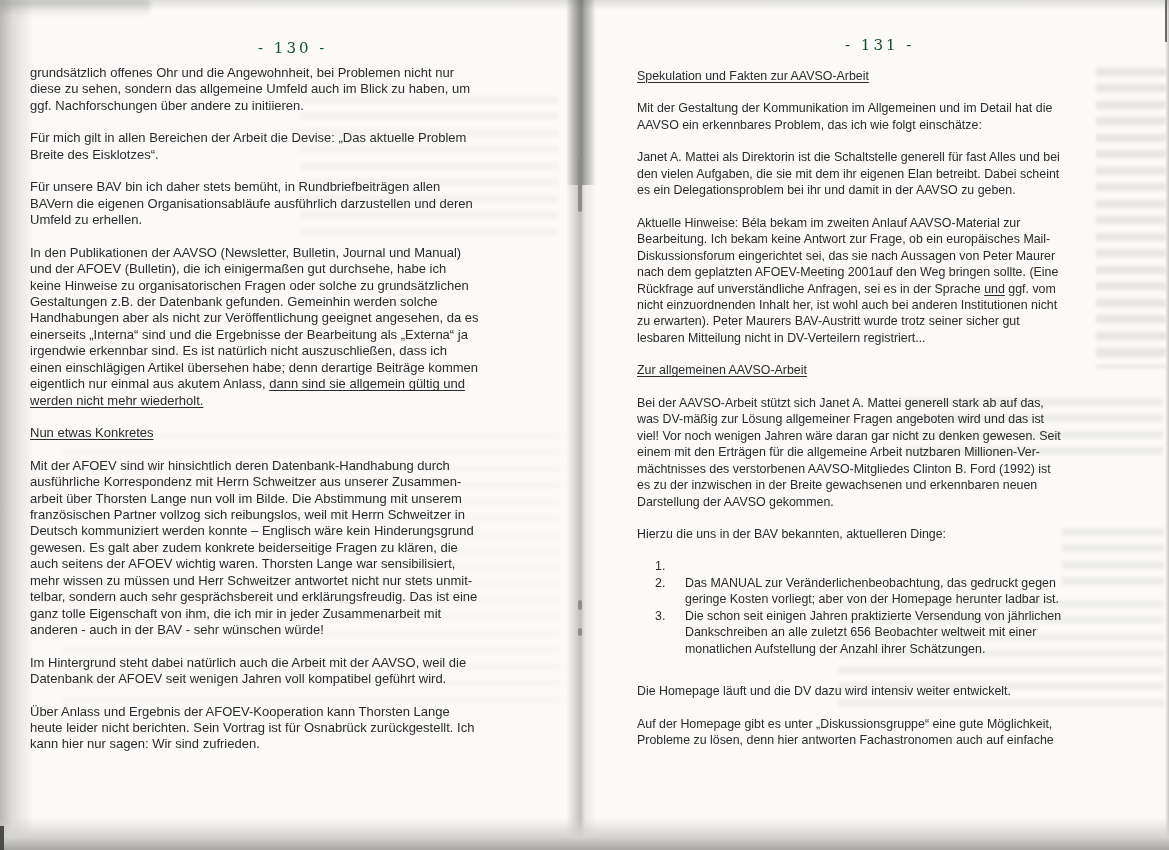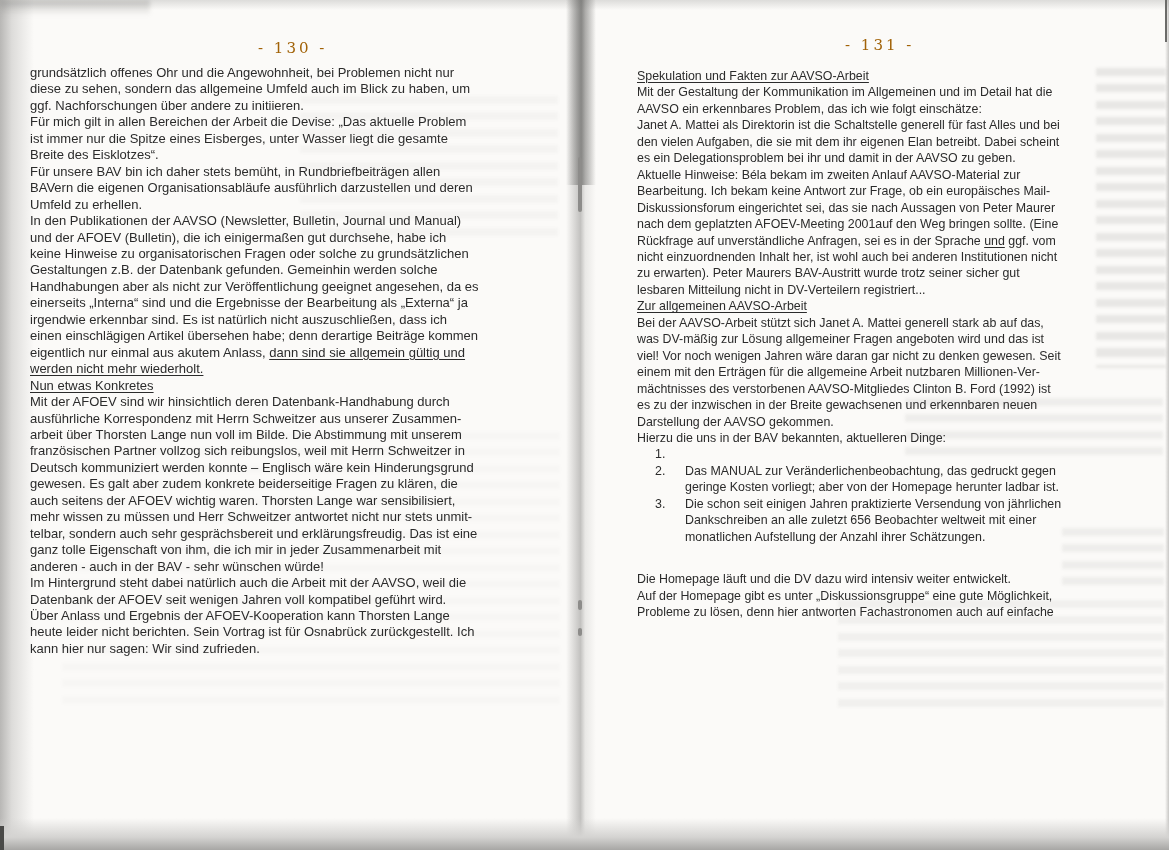--- a/index.html
+++ b/index.html
@@ -34,28 +34,28 @@
   .ghost{position:absolute;filter:blur(1.6px);
     background:repeating-linear-gradient(180deg,rgba(125,125,123,.28) 0 8px,rgba(251,250,248,0) 8px 16.5px);}
   .ghost.g-a{left:1096px;top:68px;width:70px;height:300px;opacity:.55;}
   .ghost.g-b{left:905px;top:398px;width:258px;height:58px;opacity:.35;}
   .ghost.g-c{left:838px;top:600px;width:326px;height:108px;opacity:.30;}
   .ghost.g-d{left:1062px;top:528px;width:102px;height:58px;opacity:.35;}
   .ghost.g-e{left:300px;top:96px;width:258px;height:148px;opacity:.18;}
   .ghost.g-f{left:62px;top:432px;width:498px;height:272px;opacity:.10;}
   
   .page-num{position:absolute;font-family:"DejaVu Serif",serif;font-size:15px;
-    letter-spacing:3px;color:#a16207;}
+    letter-spacing:3px;color:#14532d;}
   .page-num.left{left:258px;top:39px;}
   .page-num.right{left:845px;top:36px;}
   .content{position:absolute;}
   .content.left{left:30px;top:65px;width:530px;font-size:13px;}
   .content.right{left:637px;top:68px;width:500px;font-size:12.4px;}
   .line{line-height:16.45px;white-space:nowrap;}
-  .block + .block{}
+  .block + .block{margin-top:16px;}
   .block.list{margin-bottom:26px;padding-left:18px;}
   .item{display:flex;}
   .item .num{width:30px;flex:0 0 30px;line-height:16.45px;}
   .ul{text-decoration:underline;text-underline-offset:2px;}
 </style>
 </head>
 <body>
 
 <div class="edge-left"></div>
 <div class="smudge-topleft"></div>
@@ -80,21 +80,20 @@
 <div class="page-num right">- 131 -</div>
 
 <div class="content left" id="content-left">
     <div class="block para">
       <div class="line"><span>grundsätzlich offenes Ohr und die Angewohnheit, bei Problemen nicht nur</span></div>
       <div class="line"><span>diese zu sehen, sondern das allgemeine Umfeld auch im Blick zu haben, um</span></div>
       <div class="line"><span>ggf. Nachforschungen über andere zu initiieren.</span></div>
     </div>
     <div class="block para">
       <div class="line"><span>Für mich gilt in allen Bereichen der Arbeit die Devise: „Das aktuelle Problem</span></div>
-      <div class="line"><span>ist immer nur die Spitze eines Eisberges, unter Wasser liegt die gesamte</span></div>
       <div class="line"><span>Breite des Eisklotzes“.</span></div>
     </div>
     <div class="block para">
       <div class="line"><span>Für unsere BAV bin ich daher stets bemüht, in Rundbriefbeiträgen allen</span></div>
       <div class="line"><span>BAVern die eigenen Organisationsabläufe ausführlich darzustellen und deren</span></div>
       <div class="line"><span>Umfeld zu erhellen.</span></div>
     </div>
     <div class="block para">
       <div class="line"><span>In den Publikationen der AAVSO (Newsletter, Bulletin, Journal und Manual)</span></div>
       <div class="line"><span>und der AFOEV (Bulletin), die ich einigermaßen gut durchsehe, habe ich</span></div>

